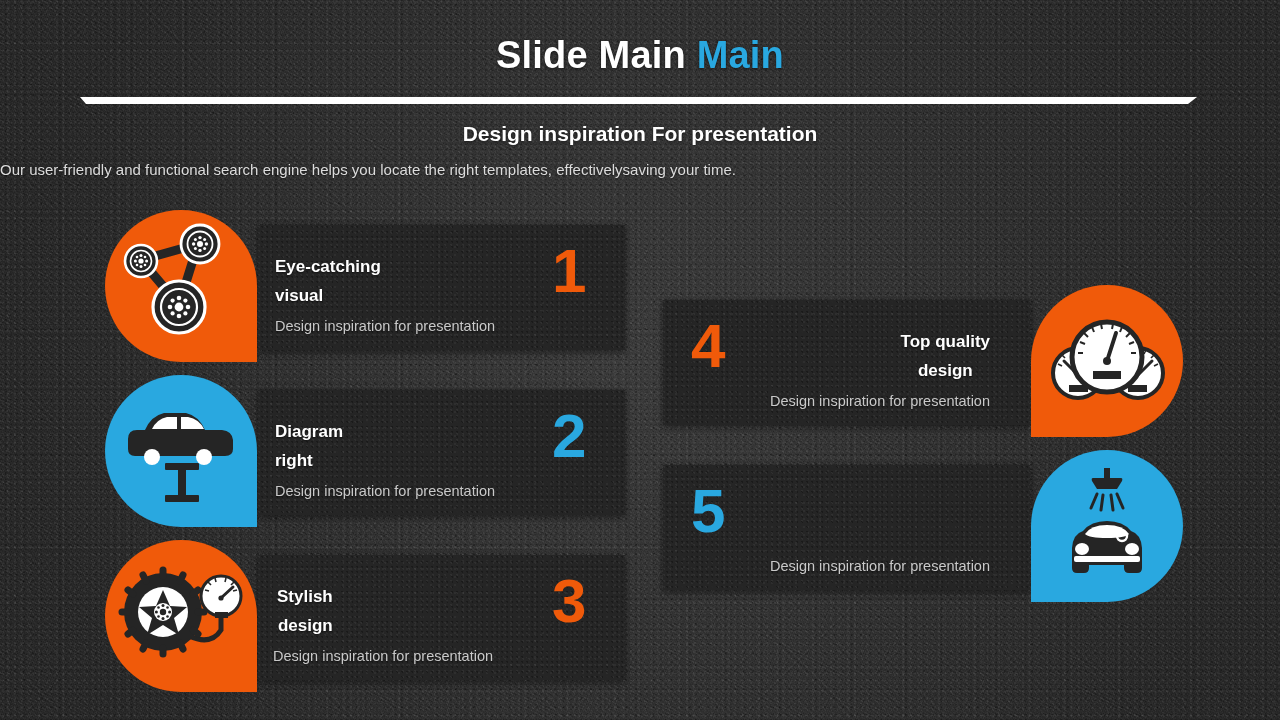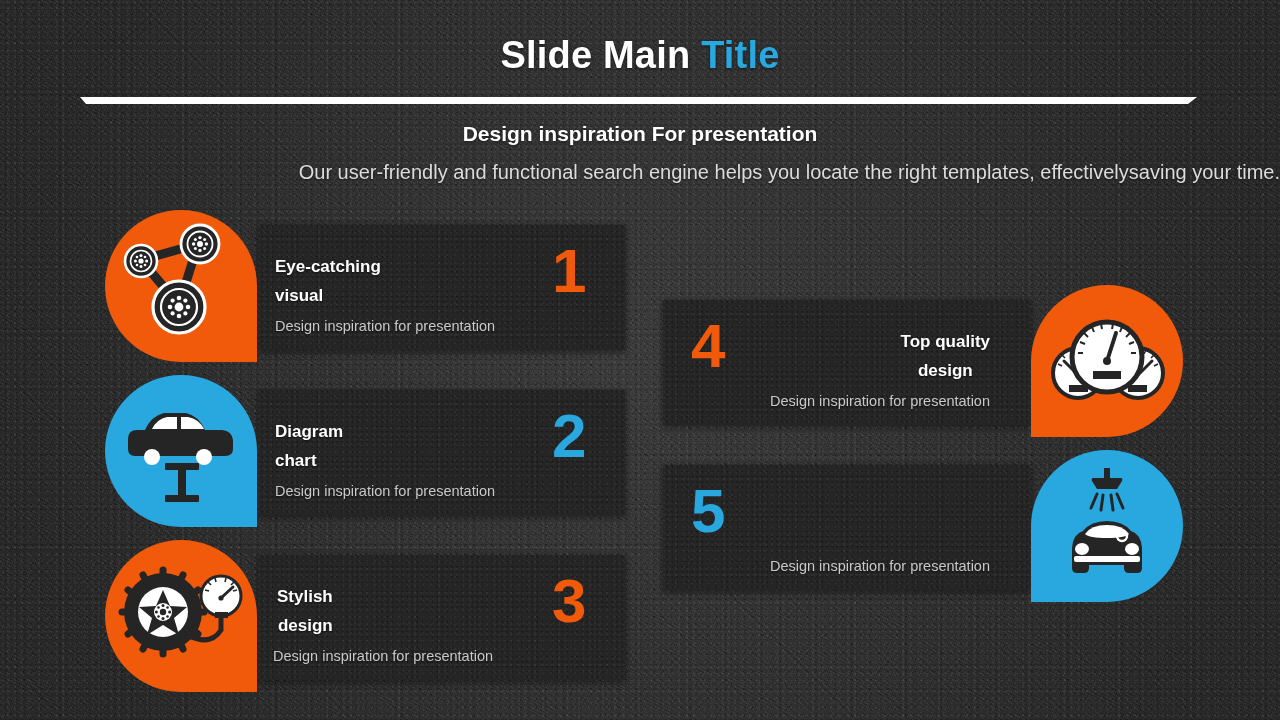--- a/index.html
+++ b/index.html
@@ -54,22 +54,22 @@
   }
 
   .subtitle {
     position:absolute; left:0; top:122px; width:1280px;
     text-align:center;
     font-size:21px; font-weight:bold; color:#ffffff;
     text-shadow:0 1px 3px rgba(0,0,0,.55);
   }
   .lede {
     position:absolute; left:0; top:161px; width:1280px;
-    text-align:right;
-    font-size:20px; color:#dcdcdc;
+    text-align:left;
+    font-size:15px; color:#dcdcdc;
     text-shadow:0 1px 2px rgba(0,0,0,.5);
   }
 
   
   .card { position:absolute; }
 
   .panel {
     position:absolute;
     background-color:#252525;
     background-image:
@@ -141,21 +141,21 @@
   #card5 .desc    { right:193px; top:108px; text-align:right; }
   #card5 .num     { left:28px; top:30px; color:#29a8e0; }
 </style>
 </head>
 <body>
 
 <div id="slide">
   <div class="grain"></div>
 
   <div class="title">
-    <span>Slide Main </span><span class="accent">Title</span>
+    <span>Slide Main </span><span class="accent">Main</span>
   </div>
 
   <div class="rule"></div>
 
   <div class="subtitle">Design inspiration For presentation</div>
   <div class="lede">Our user-friendly and functional search engine helps you locate the right templates, effectivelysaving your time.</div>
 
   <div class="card" id="card1">
     <div class="panel"></div>
     <div class="blob left" style="background:#f05a0a">
@@ -227,21 +227,21 @@
         <path d="M23 64 q0-9 9-9 h8 q6-14 19-17 h22 q13 3 19 17 h17 q10 1 11 10 v9 q0 7-8 7 H30 q-7 0-7-7 z" fill="#252525"></path>
 
         <path d="M47 54 q5-10 15-12 h10 v12 z" fill="#ffffff"></path>
         <path d="M76 42 h7 q11 2 16 12 H76 z" fill="#ffffff"></path>
 
         <circle cx="47" cy="82" r="8" fill="#ffffff"></circle>
         <circle cx="99" cy="82" r="8" fill="#ffffff"></circle>
       </svg>
     </div>
     <div class="heading">Diagram
-chart</div>
+right</div>
     <div class="desc">Design inspiration for presentation</div>
     <div class="num">2</div>
   </div>
 
   <div class="card" id="card3">
     <div class="panel"></div>
     <div class="blob left" style="background:#f05a0a">
       <svg viewBox="0 0 152 152">
 
         <path d="M84 96 q22 10 32 -6 v-18" fill="none" stroke="#252525" stroke-width="5"></path>

